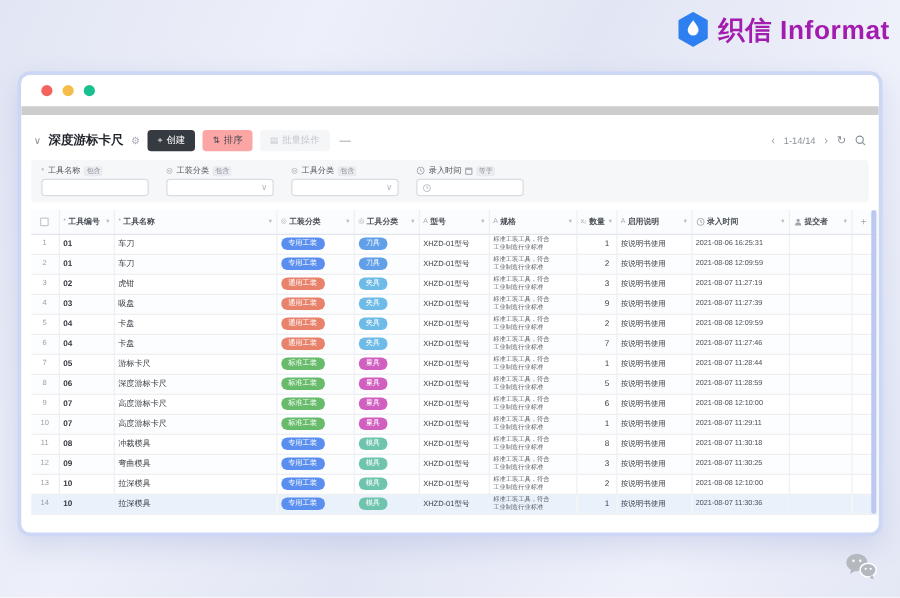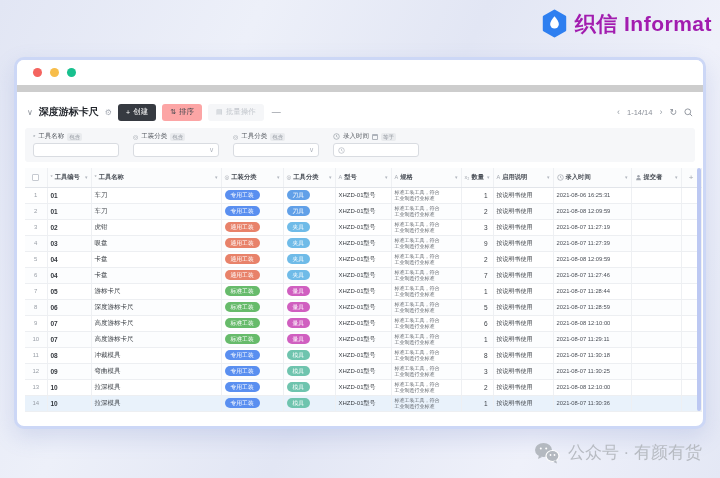--- a/index.html
+++ b/index.html
@@ -527,14 +527,13 @@
   <svg viewBox="0 0 26 22">
     <ellipse cx="9.5" cy="8" rx="8.5" ry="7" fill="#b4b9c0"></ellipse>
     <path d="M5 13l-1 4 4-2z" fill="#b4b9c0"></path>
     <circle cx="6.8" cy="6.5" r="1" fill="#fff"></circle>
       <circle cx="12.2" cy="6.5" r="1" fill="#fff"></circle>
     <ellipse cx="18.5" cy="14" rx="6.5" ry="5.5" fill="#b4b9c0" stroke="#fff" stroke-width="1.2"></ellipse>
     <path d="M22 18l1 3.5-3.5-1.6z" fill="#b4b9c0"></path>
     <circle cx="16.5" cy="13" r=".9" fill="#fff"></circle>
       <circle cx="20.5" cy="13" r=".9" fill="#fff"></circle>
   </svg>
-  <span>公众号 · 有颜有货</span>
 </div>
 
 </body></html>

